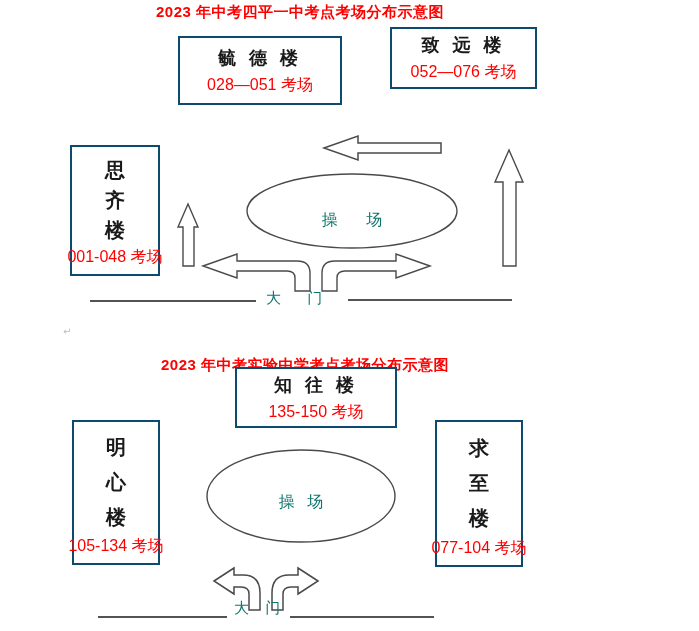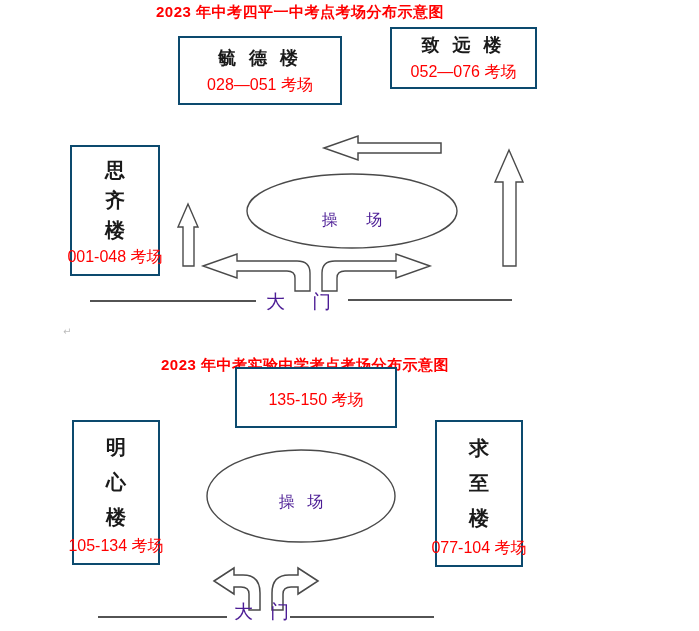--- a/index.html
+++ b/index.html
@@ -27,24 +27,24 @@
   .brooms{
     font-size:16px;font-weight:normal;color:var(--red);white-space:nowrap;margin-top:5px;text-align:right;
   }
   .vbox{justify-content:space-between;padding:8px 0 6px 0;}
   .vchars{
     flex:1;display:flex;flex-direction:column;align-items:center;justify-content:space-around;
     font-size:20px;font-weight:bold;color:var(--ink);line-height:1;
   }
   .vbox .brooms{margin-top:2px;}
   .field-label{
-    position:absolute;color:#4c1d95;white-space:pre;
+    position:absolute;color:#0f766e;white-space:pre;
   }
   .playground{font-size:16px;text-align:center;}
-  .gate{font-size:19px;}
+  .gate{font-size:15px;}
   .pmark{position:absolute;color:#bdbdbd;font-size:10px;}
 </style>
 </head>
 <body>
 
 <div id="canvas">
 
   <svg id="shapes" width="699" height="631" viewBox="0 0 699 631">
 
     <g>
@@ -99,20 +99,21 @@
 
   <div class="field-label playground" style="left:292px;top:210px;width:120px;word-spacing:24px;">操 场</div>
 
   <div class="field-label gate" style="left:266px;top:289px;word-spacing:22px;">大 门</div>
 
   <div class="pmark" style="left:63px;top:326px;">↵</div>
 
   <div class="title" style="left:155px;top:356px;width:300px;">2023 年中考实验中学考点考场分布示意图</div>
 
   <div class="bbox" style="left:235px;top:367px;width:162px;height:61px;">
+    <div class="bname">知 往 楼</div>
     <div class="brooms">135-150 考场</div>
   </div>
 
   <div class="bbox vbox" style="left:72px;top:420px;width:88px;height:145px;">
     <div class="vchars">
       <span>明</span>
       <span>心</span>
       <span>楼</span>
     </div>
     <div class="brooms">105-134 考场</div>

